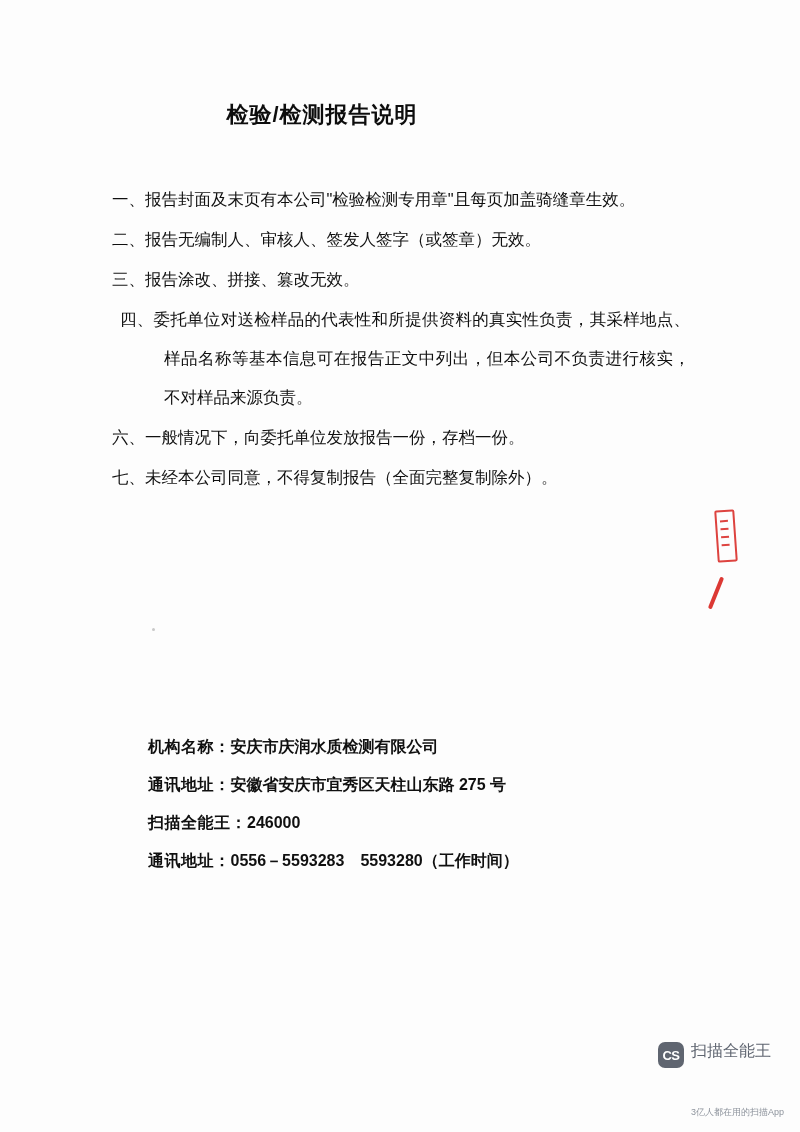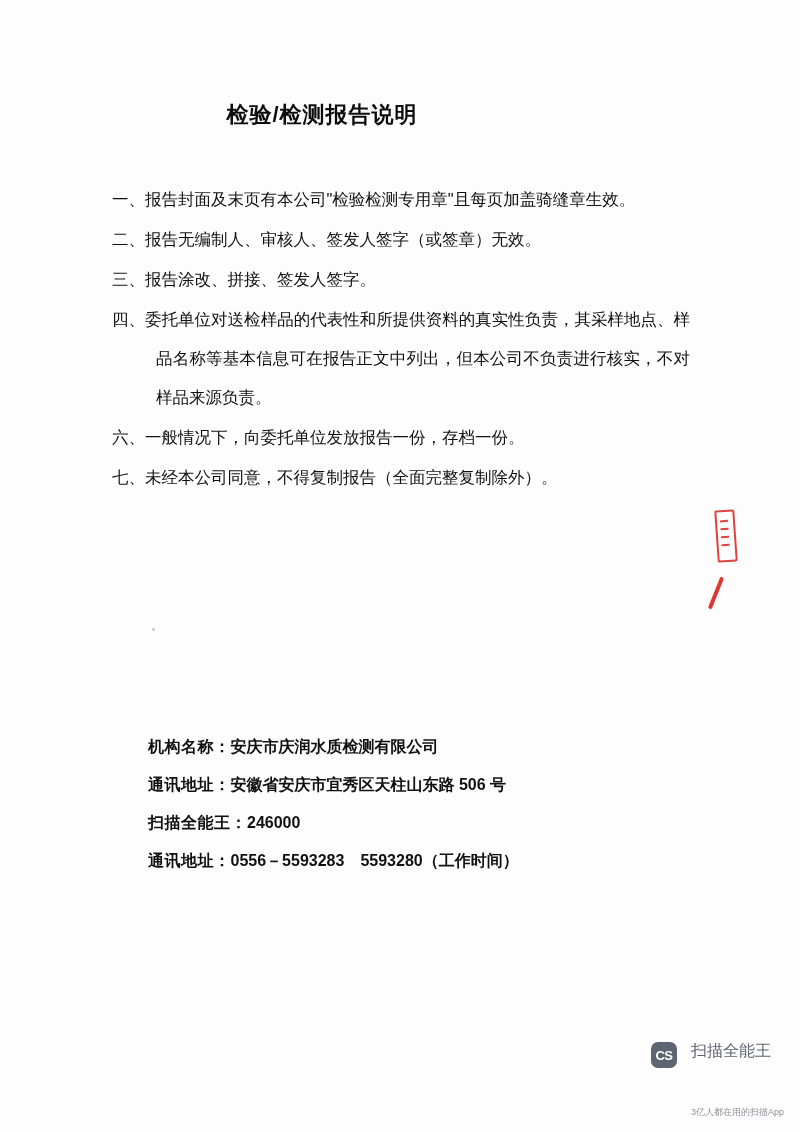--- a/index.html
+++ b/index.html
@@ -46,20 +46,21 @@
     text-align: justify;
   }
   .clause .marker {
     white-space: nowrap;
   }
   .clause .body {
     text-indent: 0;
   }
   .clause.multi {
     padding-left: 0;
+    margin-left: 8px;
   }
   .clause.multi .body {
     display: block;
     padding-left: 44px;
     text-indent: -44px;
   }
   .contact {
     position: absolute;
     top: 728px;
     left: 148px;
@@ -125,21 +126,21 @@
     height: 3px;
     background: #c9c9c9;
     border-radius: 50%;
   }
   .watermark {
     position: absolute;
     right: 16px;
     bottom: 14px;
     display: flex;
     align-items: flex-start;
-    gap: 14px;
+    gap: 7px;
   }
   .watermark .cs-badge {
     width: 26px;
     height: 26px;
     background: #5f6570;
     border-radius: 7px;
     color: #ffffff;
     font-size: 13px;
     font-weight: bold;
     display: flex;
@@ -176,21 +177,21 @@
 
     <div class="clause">
       <span class="marker">一、</span><span class="body">报告封面及末页有本公司"检验检测专用章"且每页加盖骑缝章生效。</span>
     </div>
 
     <div class="clause">
       <span class="marker">二、</span><span class="body">报告无编制人、审核人、签发人签字（或签章）无效。</span>
     </div>
 
     <div class="clause">
-      <span class="marker">三、</span><span class="body">报告涂改、拼接、签发人签字。</span>
+      <span class="marker">三、</span><span class="body">报告涂改、拼接、篡改无效。</span>
     </div>
 
     <div class="clause multi">
       <span class="body"><span>四、</span><span>委托单位对送检样品的代表性和所提供资料的真实性负责，其采样地点、样品名称等基本信息可在报告正文中列出，但本公司不负责进行核实，不对样品来源负责。</span></span>
     </div>
 
 
     <div class="clause">
       <span class="marker">六、</span><span class="body">一般情况下，向委托单位发放报告一份，存档一份。</span>
     </div>
@@ -206,21 +207,21 @@
   <div class="stamp">
     <div class="mark1"></div>
     <div class="mark2"></div>
   </div>
 
   <div class="contact">
     <div class="contact-row">
       <span class="label">机构名称：</span><span>安庆市庆润水质检测有限公司</span>
     </div>
     <div class="contact-row">
-      <span class="label">通讯地址：</span><span>安徽省安庆市宜秀区天柱山东路 506 号</span>
+      <span class="label">通讯地址：</span><span>安徽省安庆市宜秀区天柱山东路 275 号</span>
     </div>
     <div class="contact-row">
       <span class="label">扫描全能王：</span><span>246000</span>
     </div>
     <div class="contact-row">
       <span class="label">通讯地址：</span><span>0556－5593283　5593280（工作时间）</span>
     </div>
   </div>
 
   <div class="watermark">

